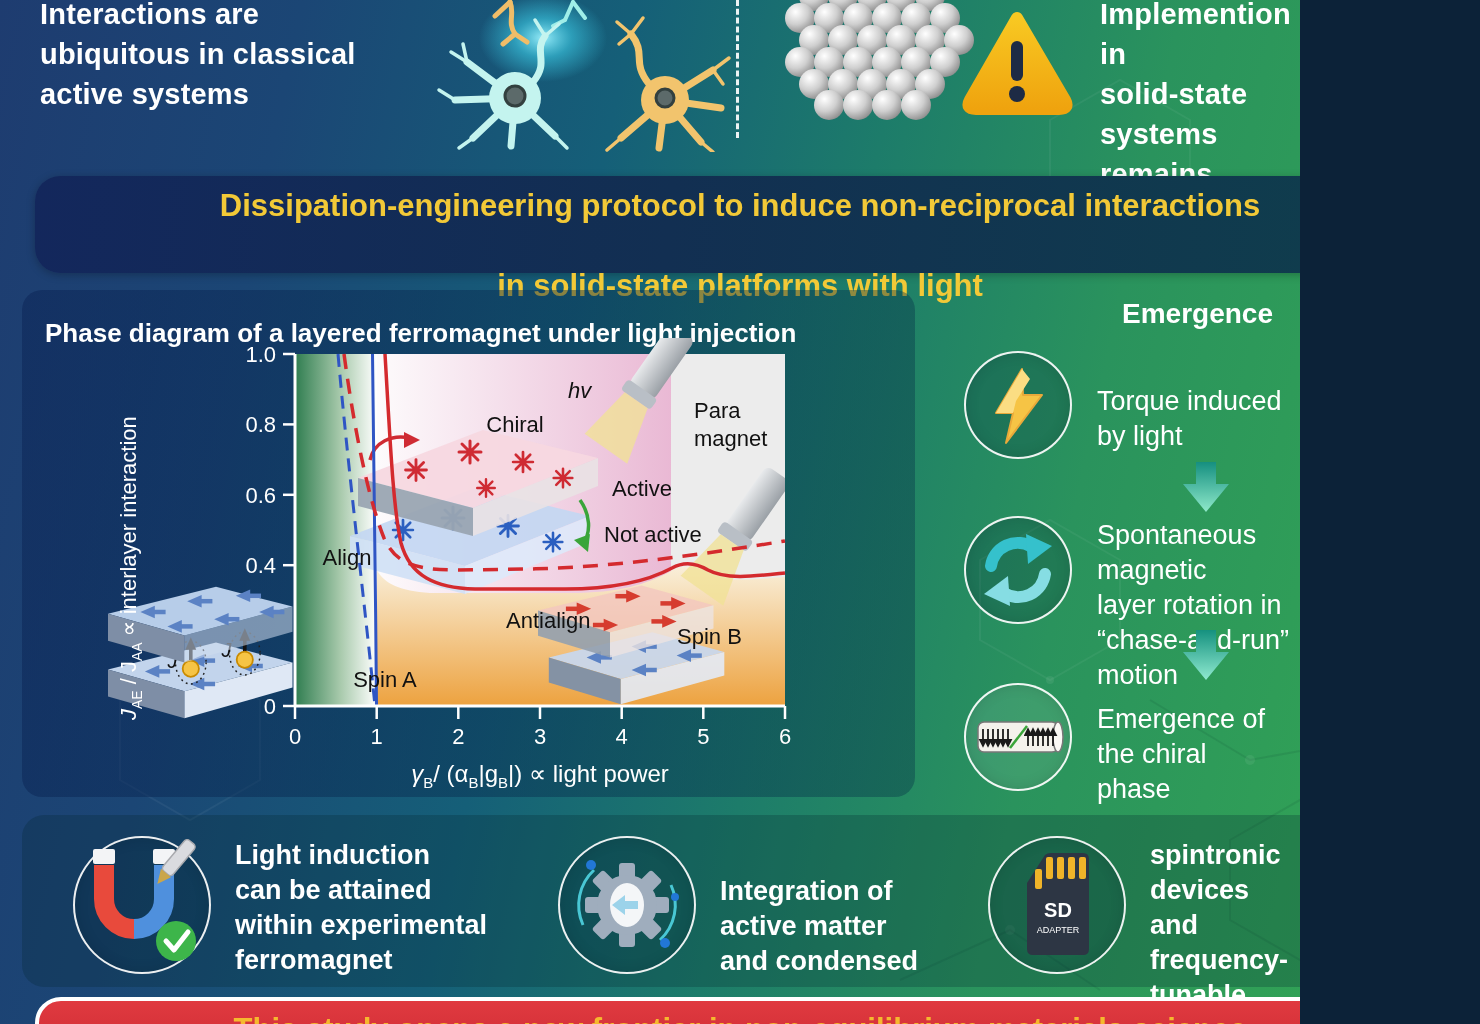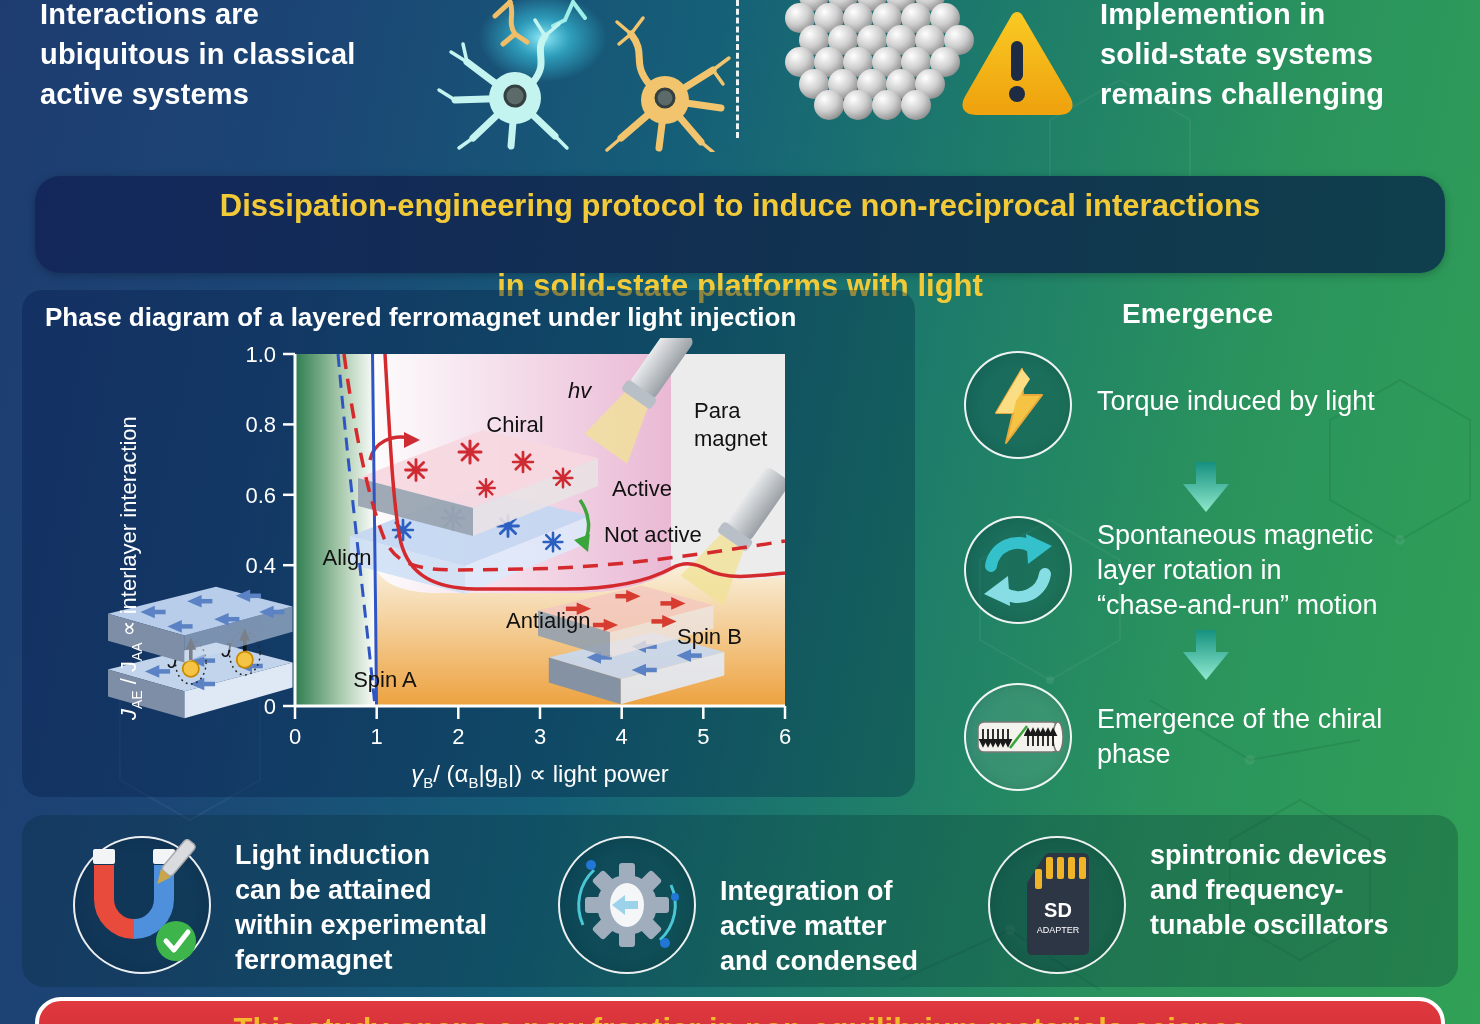--- a/index.html
+++ b/index.html
@@ -1,29 +1,29 @@
 <!DOCTYPE html>
 <html><head>
 <meta charset="utf-8">
 <style>
   html,body{margin:0;padding:0;background:#0c2238;}
-  .stage{position:relative;width:1480px;height:1024px;overflow:hidden;
+  .stage{position:relative;width:1300px;height:1024px;overflow:hidden;
     font-family:"Liberation Sans",sans-serif;
     background:linear-gradient(102deg,#1e3c70 0%,#1b4675 20%,#155f78 42%,#1d7c6a 60%,#2a935d 78%,#31a156 100%);}
   .abs{position:absolute;}
   .stmt{position:absolute;color:#ffffff;font-weight:bold;font-size:29px;line-height:40px;letter-spacing:.2px;}
   .divider{position:absolute;left:736px;top:0;height:138px;border-left:3px dashed rgba(255,255,255,.92);}
   .banner{position:absolute;left:35px;top:176px;width:1410px;height:97px;border-radius:25px;
     background:linear-gradient(95deg,#13275c 0%,#122f52 45%,#0f3f4c 100%);
     box-shadow:0 2px 8px rgba(0,0,0,.25);text-align:center;}
   .banner div{color:#f2c937;font-weight:bold;font-size:31px;line-height:41px;margin-top:39px;}
   .banner div:first-child{margin-top:9px;}
   .panel{position:absolute;left:22px;top:290px;width:893px;height:507px;border-radius:20px;
     background:linear-gradient(100deg,rgba(11,36,86,.52),rgba(6,54,72,.40));}
-  .panel-title{position:absolute;left:45px;top:302px;color:#fff;font-weight:bold;font-size:26px;}
+  .panel-title{position:absolute;left:45px;top:318px;color:#fff;font-weight:bold;font-size:26px;}
   .mech-title{position:absolute;left:1122px;top:298px;color:#fff;font-weight:bold;font-size:28px;}
   .circle{position:absolute;border-radius:50%;border:2px solid rgba(255,255,255,.92);
     background:rgba(5,38,56,.22);box-shadow:inset 0 0 14px rgba(0,0,0,.12);text-align:center;}
   .mech-text{position:absolute;left:1097px;color:#fff;font-size:27px;line-height:35px;font-weight:normal;}
   .out-band{position:absolute;left:22px;top:815px;width:1436px;height:172px;border-radius:22px;
     background:rgba(3,40,46,.26);}
   .out-text{position:absolute;color:#fff;font-weight:bold;font-size:27px;line-height:35px;}
   .footer{position:absolute;left:35px;top:997px;width:1402px;height:70px;
     background:linear-gradient(180deg,#e03a40,#c9272f);border:4px solid #ffffff;border-radius:26px;
     text-align:center;overflow:hidden;}

